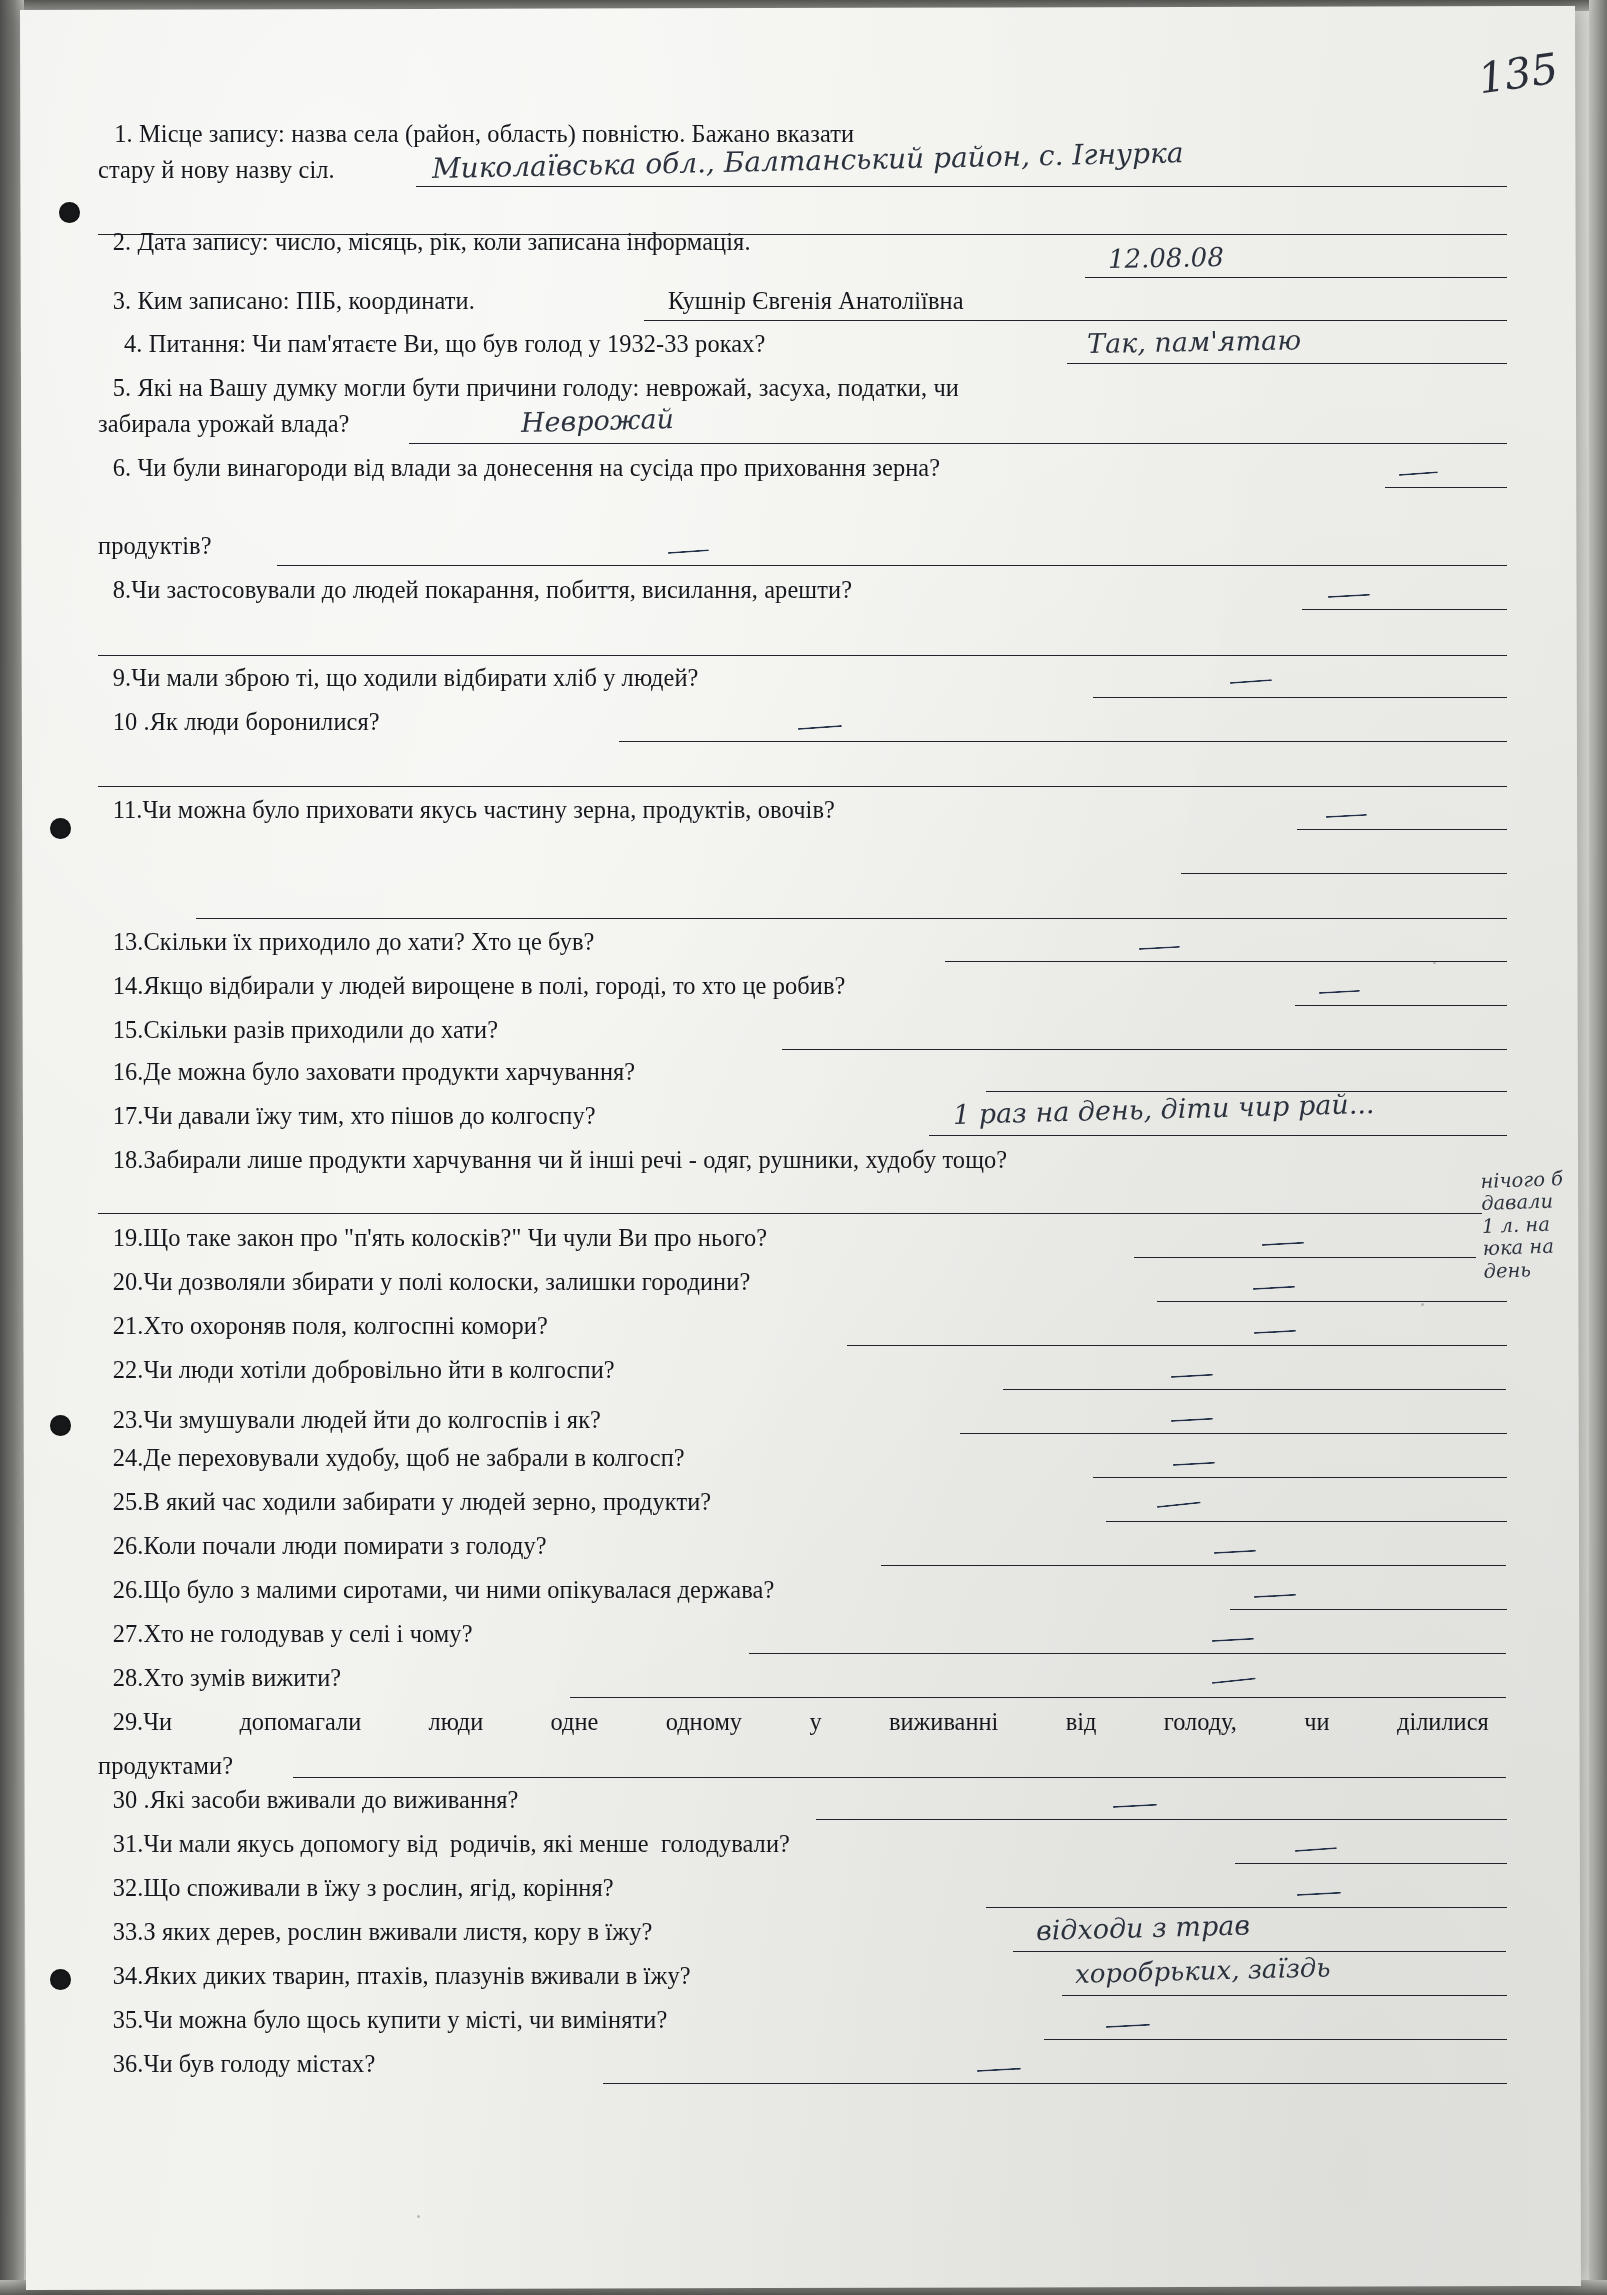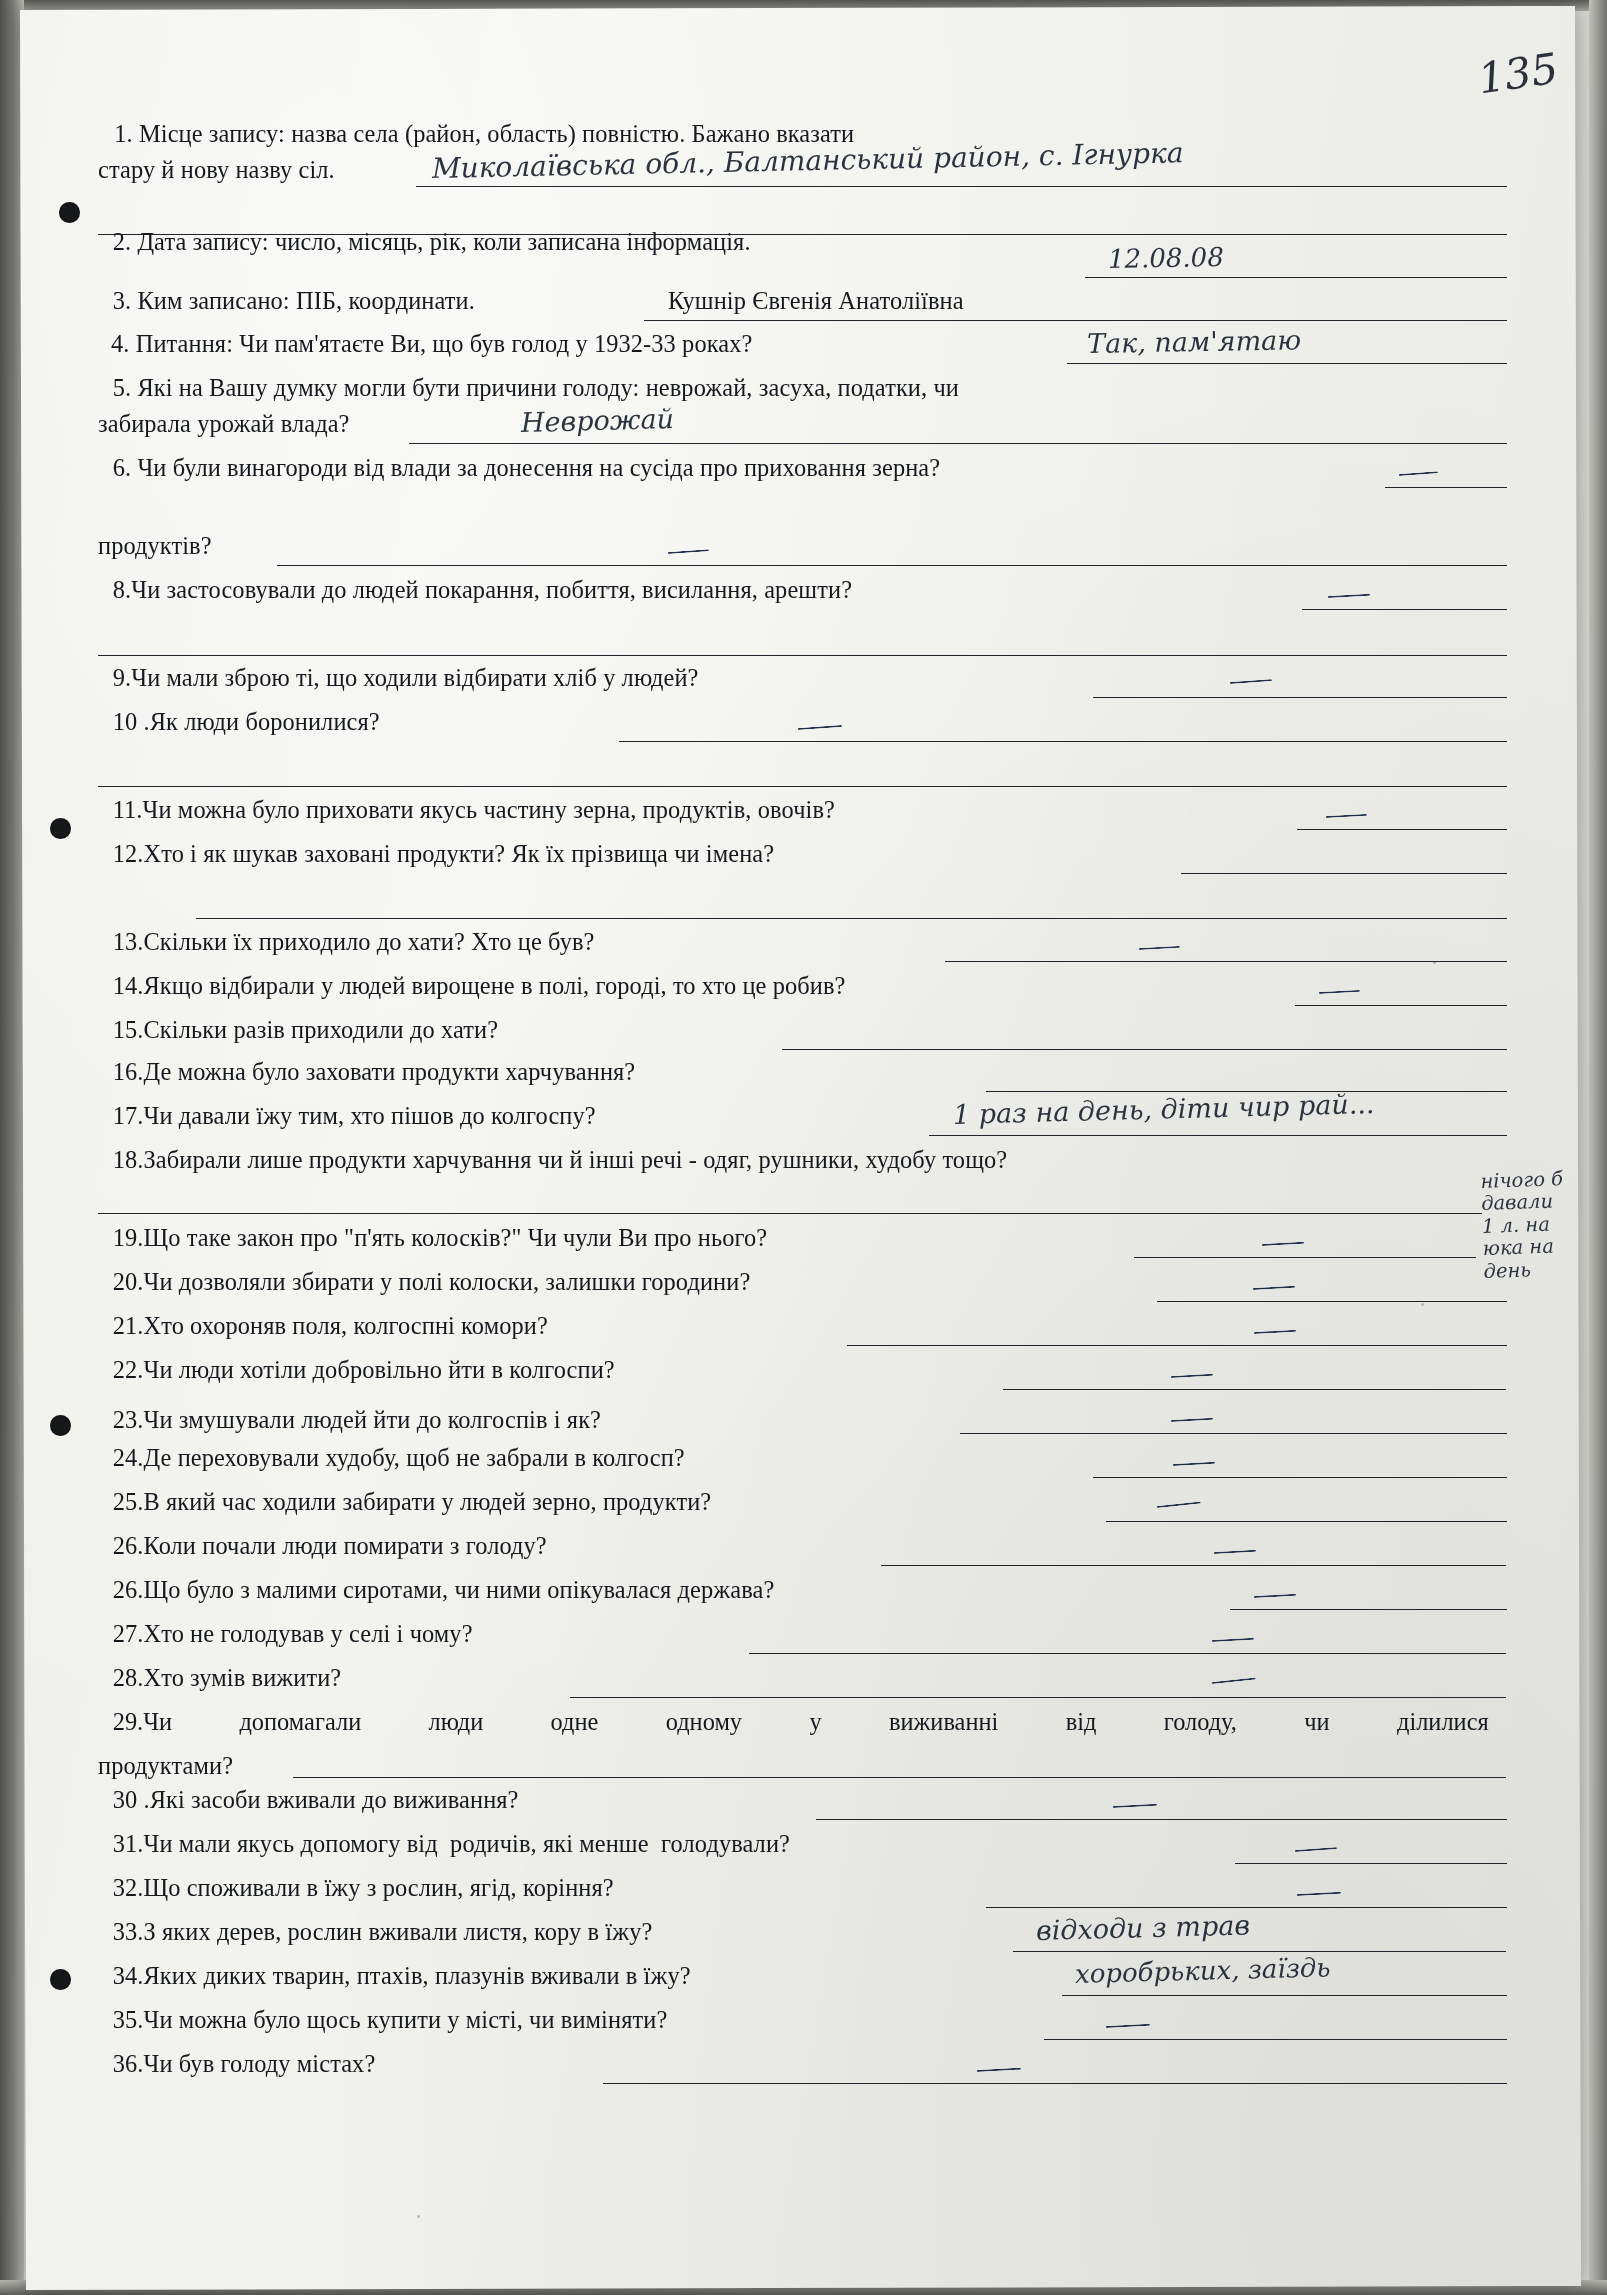--- a/index.html
+++ b/index.html
@@ -173,21 +173,21 @@
     <div class="rule" style="left:0px; top:112px; width:1409px;"></div>
 
     <div class="line" style="left:14.7px; top:108px;">2. Дата запису: число, місяць, рік, коли записана інформація.</div>
     <div class="rule" style="left:987px; top:155px; width:422px;"></div>
     <div class="hand" style="left:1010px; top:124px; font-size:26px; transform:rotate(-1deg);">12.08.08</div>
 
     <div class="line" style="left:14.7px; top:167px;">3. Ким записано: ПІБ, координати.</div>
     <div class="rule" style="left:546px; top:198px; width:863px;"></div>
     <div class="line" style="left:570px; top:167px;">Кушнір Євгенія Анатоліївна</div>
 
-    <div class="line" style="left:13px; top:210px;">4. Питання: Чи пам'ятаєте Ви, що був голод у 1932-33 роках?</div>
+    <div class="line" style="left:26px; top:210px;">4. Питання: Чи пам'ятаєте Ви, що був голод у 1932-33 роках?</div>
     <div class="rule" style="left:969px; top:241px; width:440px;"></div>
     <div class="hand" style="left:989px; top:208px; font-size:27px; transform:rotate(-1deg);">Так, пам'ятаю</div>
 
     <div class="line" style="left:14.7px; top:254px;">5. Які на Вашу думку могли бути причини голоду: неврожай, засуха, податки, чи</div>
     <div class="line" style="left:0px; top:290px;">забирала урожай влада?</div>
     <div class="rule" style="left:311px; top:321px; width:1098px;"></div>
     <div class="hand" style="left:423px; top:287px; font-size:27px; transform:rotate(-1.5deg);">Неврожай</div>
 
     <div class="line" style="left:14.7px; top:334px;">6. Чи були винагороди від влади за донесення на сусіда про приховання зерна?</div>
     <div class="rule" style="left:1287px; top:365px; width:122px;"></div>
@@ -208,21 +208,20 @@
 
     <div class="line" style="left:14.7px; top:588px;">10 .Як люди боронилися?</div>
     <div class="rule" style="left:521px; top:619px; width:888px;"></div>
     <div class="dash" style="left:700px; top:606px; width:44px; transform:rotate(-4deg);"></div>
     <div class="rule" style="left:0px; top:664px; width:1409px;"></div>
 
     <div class="line" style="left:14.7px; top:676px;">11.Чи можна було приховати якусь частину зерна, продуктів, овочів?</div>
     <div class="rule" style="left:1199px; top:707px; width:210px;"></div>
     <div class="dash" style="left:1228px; top:694px; width:41px; transform:rotate(-3deg);"></div>
 
-    <div class="line" style="left:14.7px; top:720px;">12.Хто і як шукав заховані продукти? Як їх прізвища чи імена?</div>
     <div class="rule" style="left:1083px; top:751px; width:326px;"></div>
     <div class="rule" style="left:98px; top:796px; width:1311px;"></div>
 
     <div class="line" style="left:14.7px; top:808px;font-family:Liberation Serif, serif;">13.Скільки їх приходило до хати? Хто це був?</div>
     <div class="rule" style="left:847px; top:839px; width:562px;"></div>
     <div class="dash" style="left:1041px; top:826px; width:41px; transform:rotate(-3deg);"></div>
 
     <div class="line" style="left:14.7px; top:852px;">14.Якщо відбирали у людей вирощене в полі, городі, то хто це робив?</div>
     <div class="rule" style="left:1197px; top:883px; width:212px;"></div>
     <div class="dash" style="left:1221px; top:870px; width:41px; transform:rotate(-3deg);"></div>

